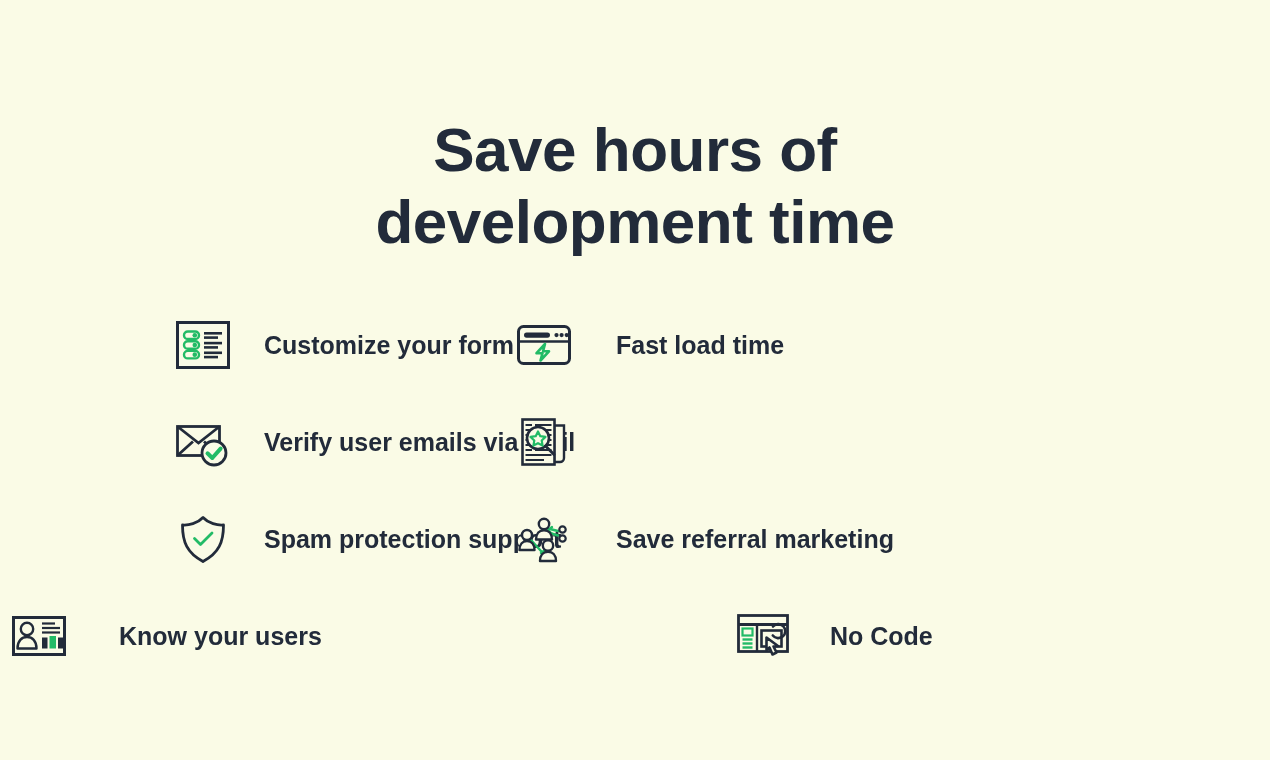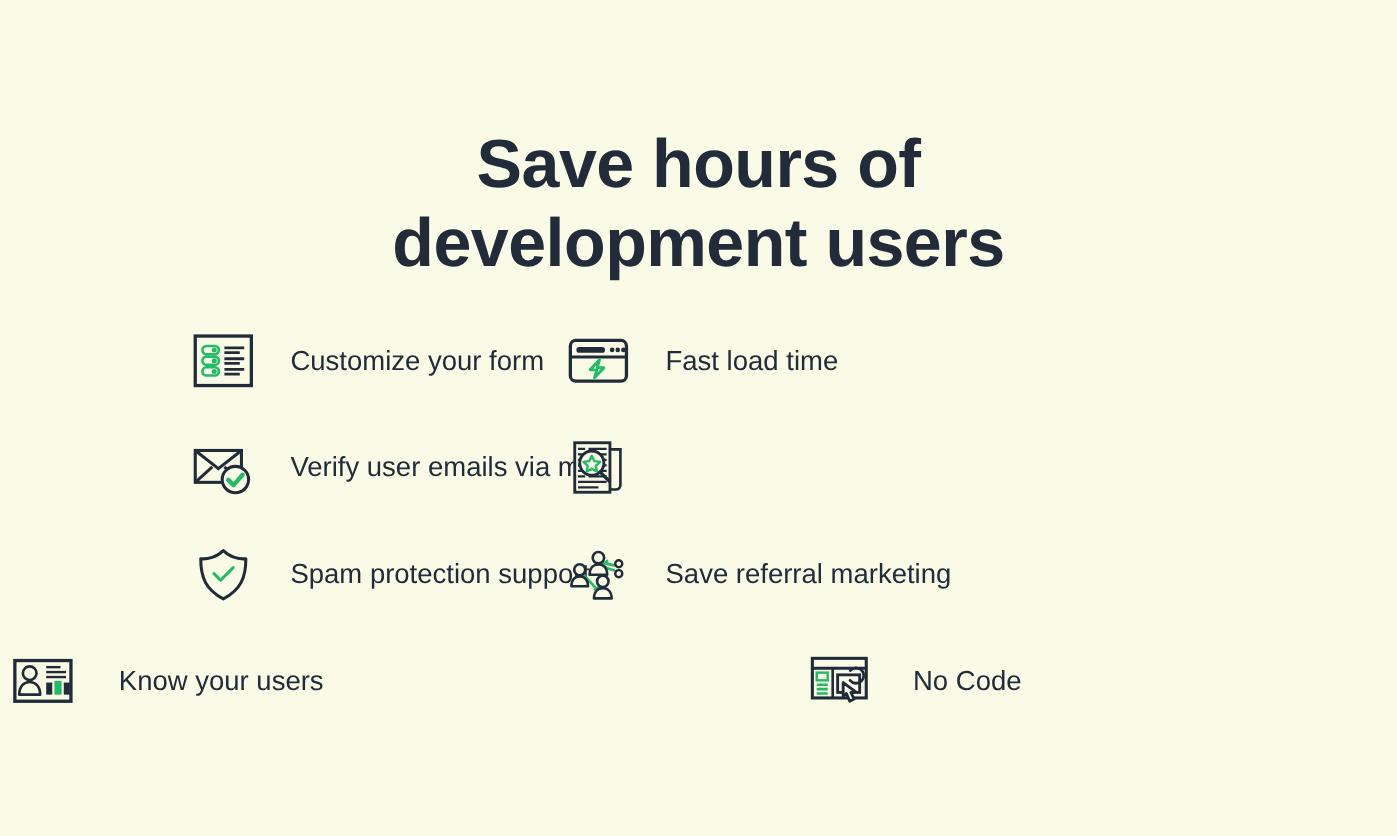--- a/index.html
+++ b/index.html
@@ -37,35 +37,37 @@
     display: block;
   }
   .features {
     position: absolute;
     top: 296px;
     left: 0;
     width: 1270px;
   }
   .feature-row {
     display: flex;
-    align-items: flex-start;
+    align-items: center;
     height: 97px;
+    font-weight: bold;
   }
   .feature-col {
     display: flex;
     align-items: center;
     box-sizing: border-box;
   }
   .feature-col.left {
     width: 505px;
     padding-left: 171px;
   }
   .feature-col.right {
     width: 560px;
     padding-left: 7px;
+    gap: 11px;
   }
   .feature-icon {
     width: 64px;
     height: 64px;
     flex: 0 0 64px;
     display: flex;
     align-items: center;
     justify-content: center;
   }
   .feature-icon svg {
@@ -85,21 +87,21 @@
     margin-left: 37px;
   }
 </style>
 </head>
 <body>
 
 <div class="page">
 
   <h1 class="headline">
     <span class="line">Save hours of</span>
-    <span class="line">development users</span>
+    <span class="line">development time</span>
   </h1>
 
   <div class="features">
 
     <div class="feature-row">
       <div class="feature-col left">
         <span class="feature-icon">
           <svg width="60" height="60" viewBox="0 0 60 60" fill="none">
             <rect x="4.5" y="7.5" width="51" height="45" stroke="#222b3a" stroke-width="3"></rect>
             <rect x="9.5" y="12.5" width="41" height="35" stroke="#fafbe6" stroke-width="2"></rect>

